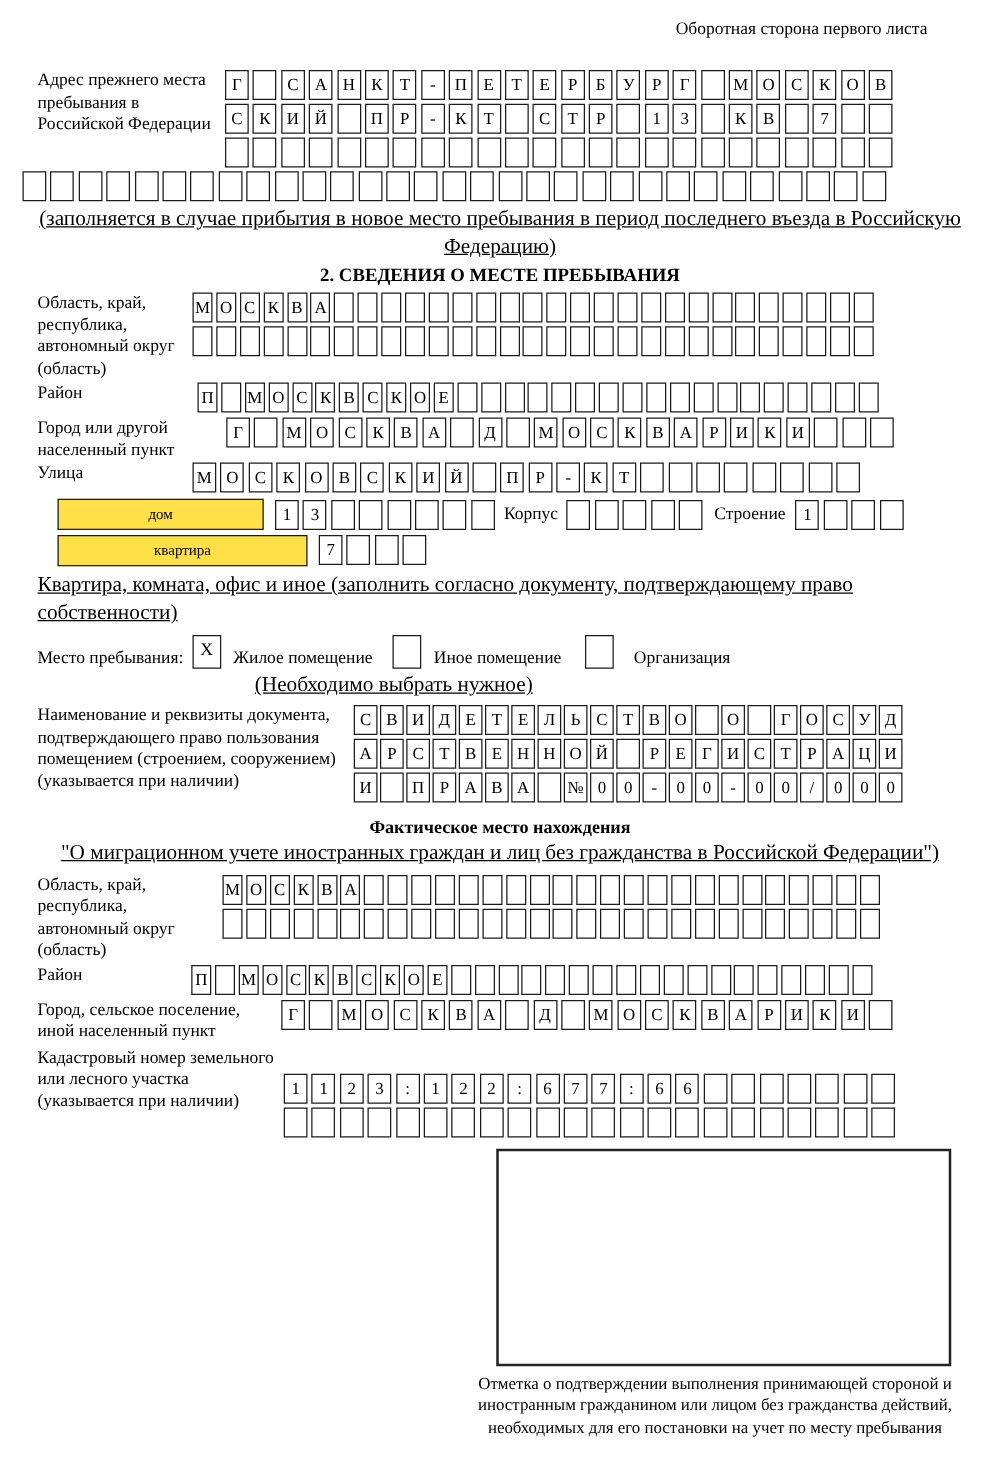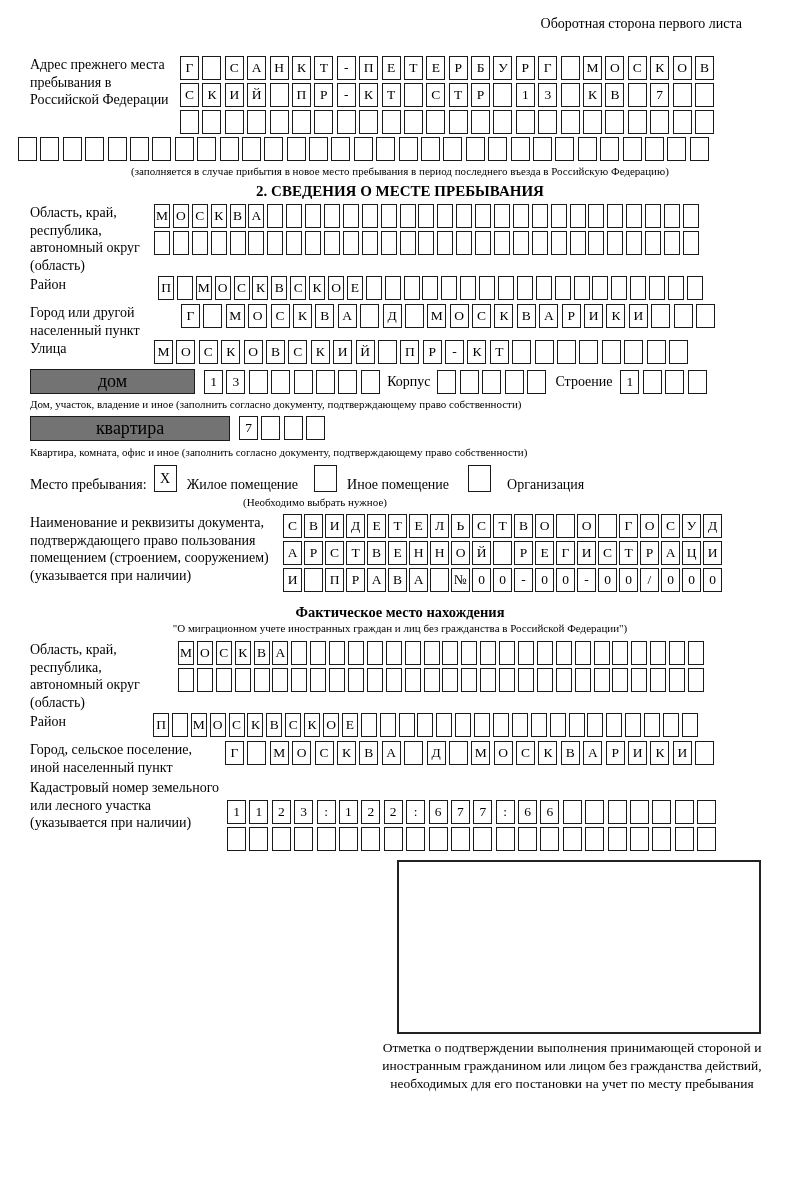--- a/index.html
+++ b/index.html
@@ -16,26 +16,26 @@
   .rows { flex-shrink:0; }
   .cellrow { display:flex; margin-bottom:3px; flex-wrap:nowrap; }
   .cell {
     width:17px; height:22px; border:1.6px solid #1b1b1b; margin-right:3.4px;
     display:flex; align-items:center; justify-content:center;
     font-size:13.5px; flex-shrink:0; background:#fff;
   }
   .sm .cell { width:14px; margin-right:2.9px; }
   .tight .cell { margin-right:2px; }
 
-  .cap { font-size:11px; text-align:center; line-height:1.3; }
+  .cap { font-size:17px; text-align:center; line-height:1.3;text-decoration:underline; }
   .sect-title { text-align:center; font-weight:bold; font-size:15px; }
 
   .labelbox {
     border:1.8px solid #1b1b1b; height:23px; display:flex; align-items:center;
-    justify-content:center; font-size:18px; flex-shrink:0; background:#737373;
+    justify-content:center; font-size:12px; flex-shrink:0; background:#fde047;margin-left:16px;
   }
   .inlinelabel { font-size:14px; white-space:nowrap;margin-top:12px; }
 
   .chk {
     width:21px; height:25px; border:1.7px solid #1b1b1b; display:flex;
     align-items:center; justify-content:center; font-size:14px; flex-shrink:0;
     background:#fff;
   }
 
   .stamp-box { border:2px solid #222; width:360px; height:170px; margin-left:367px; background:#fff; }
@@ -358,21 +358,20 @@
         <span class="cell"></span>
       </div>
     <div class="inlinelabel" style="margin:0 8px 0 6px">Строение</div>
     <div class="cellrow" style="margin-bottom:0">
         <span class="cell">1</span>
         <span class="cell"></span>
         <span class="cell"></span>
         <span class="cell"></span>
       </div>
   </div>
-  <div class="cap" style="text-align:left; margin-top:3px">Дом, участок, владение и иное (заполнить согласно документу, подтверждающему право собственности)</div>
 
   <div style="display:flex; margin-top:4px">
     <div class="labelbox" style="width:198px; margin-right:9px">квартира</div>
     <div class="cellrow" style="margin-bottom:0">
         <span class="cell">7</span>
         <span class="cell"></span>
         <span class="cell"></span>
         <span class="cell"></span>
       </div>
   </div>

